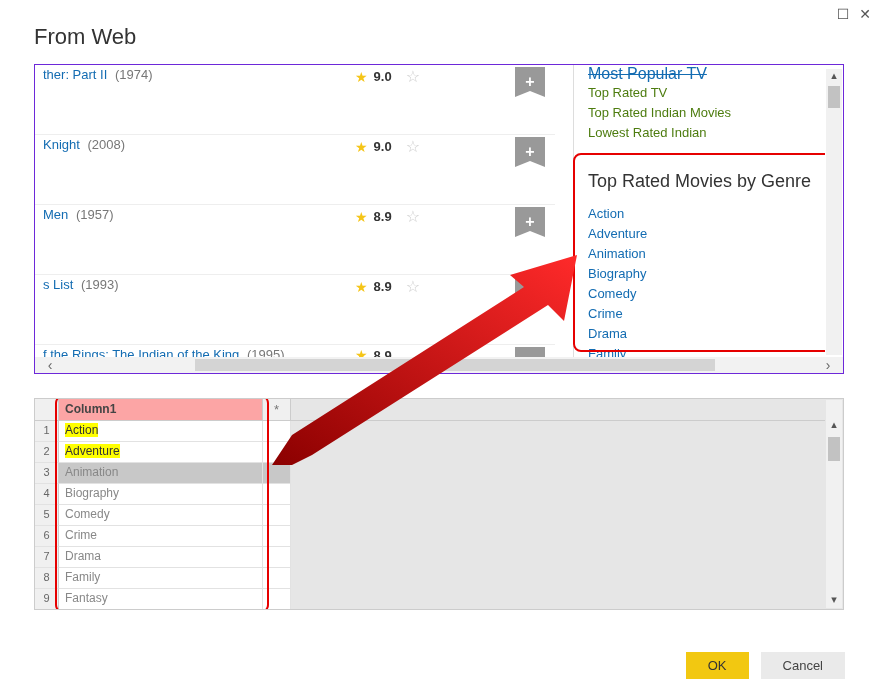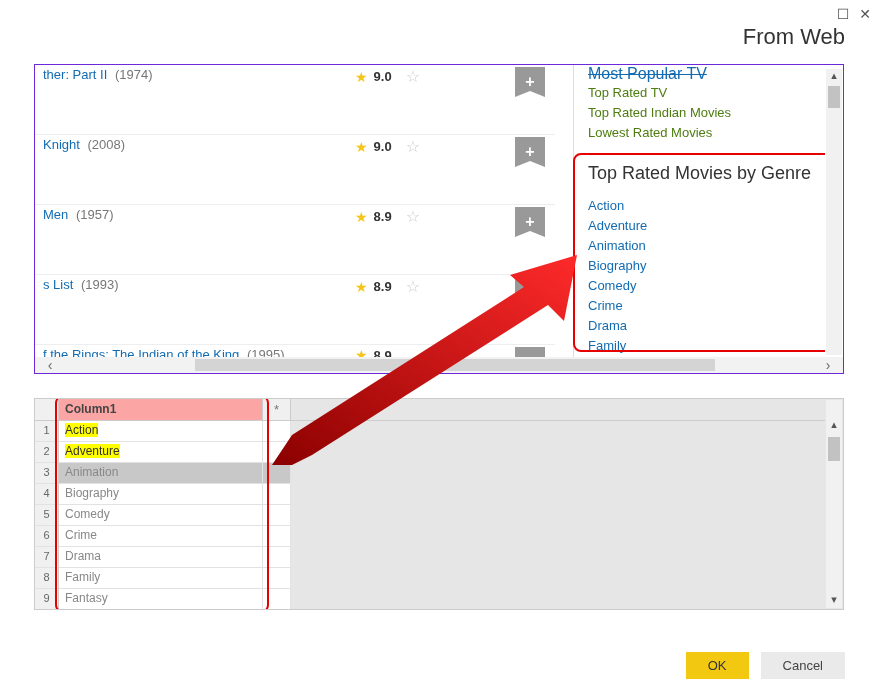--- a/index.html
+++ b/index.html
@@ -26,21 +26,20 @@
       width: 20px; height: 20px;
       display:flex; align-items:center; justify-content:center;
       color:#555; font-size:14px;
     }
 
     .dialog-title {
       font-size: 22px;
       font-weight: 300;
       color: #333;
       padding: 24px 34px 14px 34px;
-      text-align: right;
     }
 
     
     .preview-pane {
       margin: 0 34px;
       width: 810px;
       height: 310px;
       border: 1px solid #6d28d9;
       background: #fff;
       position: relative;
@@ -88,21 +87,21 @@
       width: 280px;
       border-left: 1px solid #ddd;
       padding-left: 14px;
       height: 100%;
     }
     .rc-link { color:#4d7c0f; font-size:13px; line-height:20px; display:block;}
     .rc-strike { text-decoration: line-through; color:#136cb2; font-size:16px;}
     .genre-box-heading {
       font-size: 18px;
       color:#333;
-      margin-top: 20px;
+      margin-top: 28px;
       margin-bottom: 12px;
       font-weight: 400;
     }
     .genre-link { color:#136cb2; font-size:13px; line-height:20px; display:block;}
 
     
     .anno-rect-genres {
       position:absolute;
       left: 538px; top: 88px;
       width: 277px; height: 199px;
@@ -307,21 +306,21 @@
           <span class="rating-val">8.9</span>
         </span>
         <div class="bookmark">+</div>
       </div>
     </div>
 
     <div class="right-col">
       <span class="rc-strike">Most Popular TV</span>
       <a class="rc-link">Top Rated TV</a>
       <a class="rc-link">Top Rated Indian Movies</a>
-      <a class="rc-link">Lowest Rated Movies</a>
+      <a class="rc-link">Lowest Rated Indian</a>
 
       <div class="genre-box-heading">Top Rated Movies by Genre</div>
       <a class="genre-link">Action</a>
       <a class="genre-link">Adventure</a>
       <a class="genre-link">Animation</a>
       <a class="genre-link">Biography</a>
       <a class="genre-link">Comedy</a>
       <a class="genre-link">Crime</a>
       <a class="genre-link">Drama</a>
       <a class="genre-link">Family</a>

